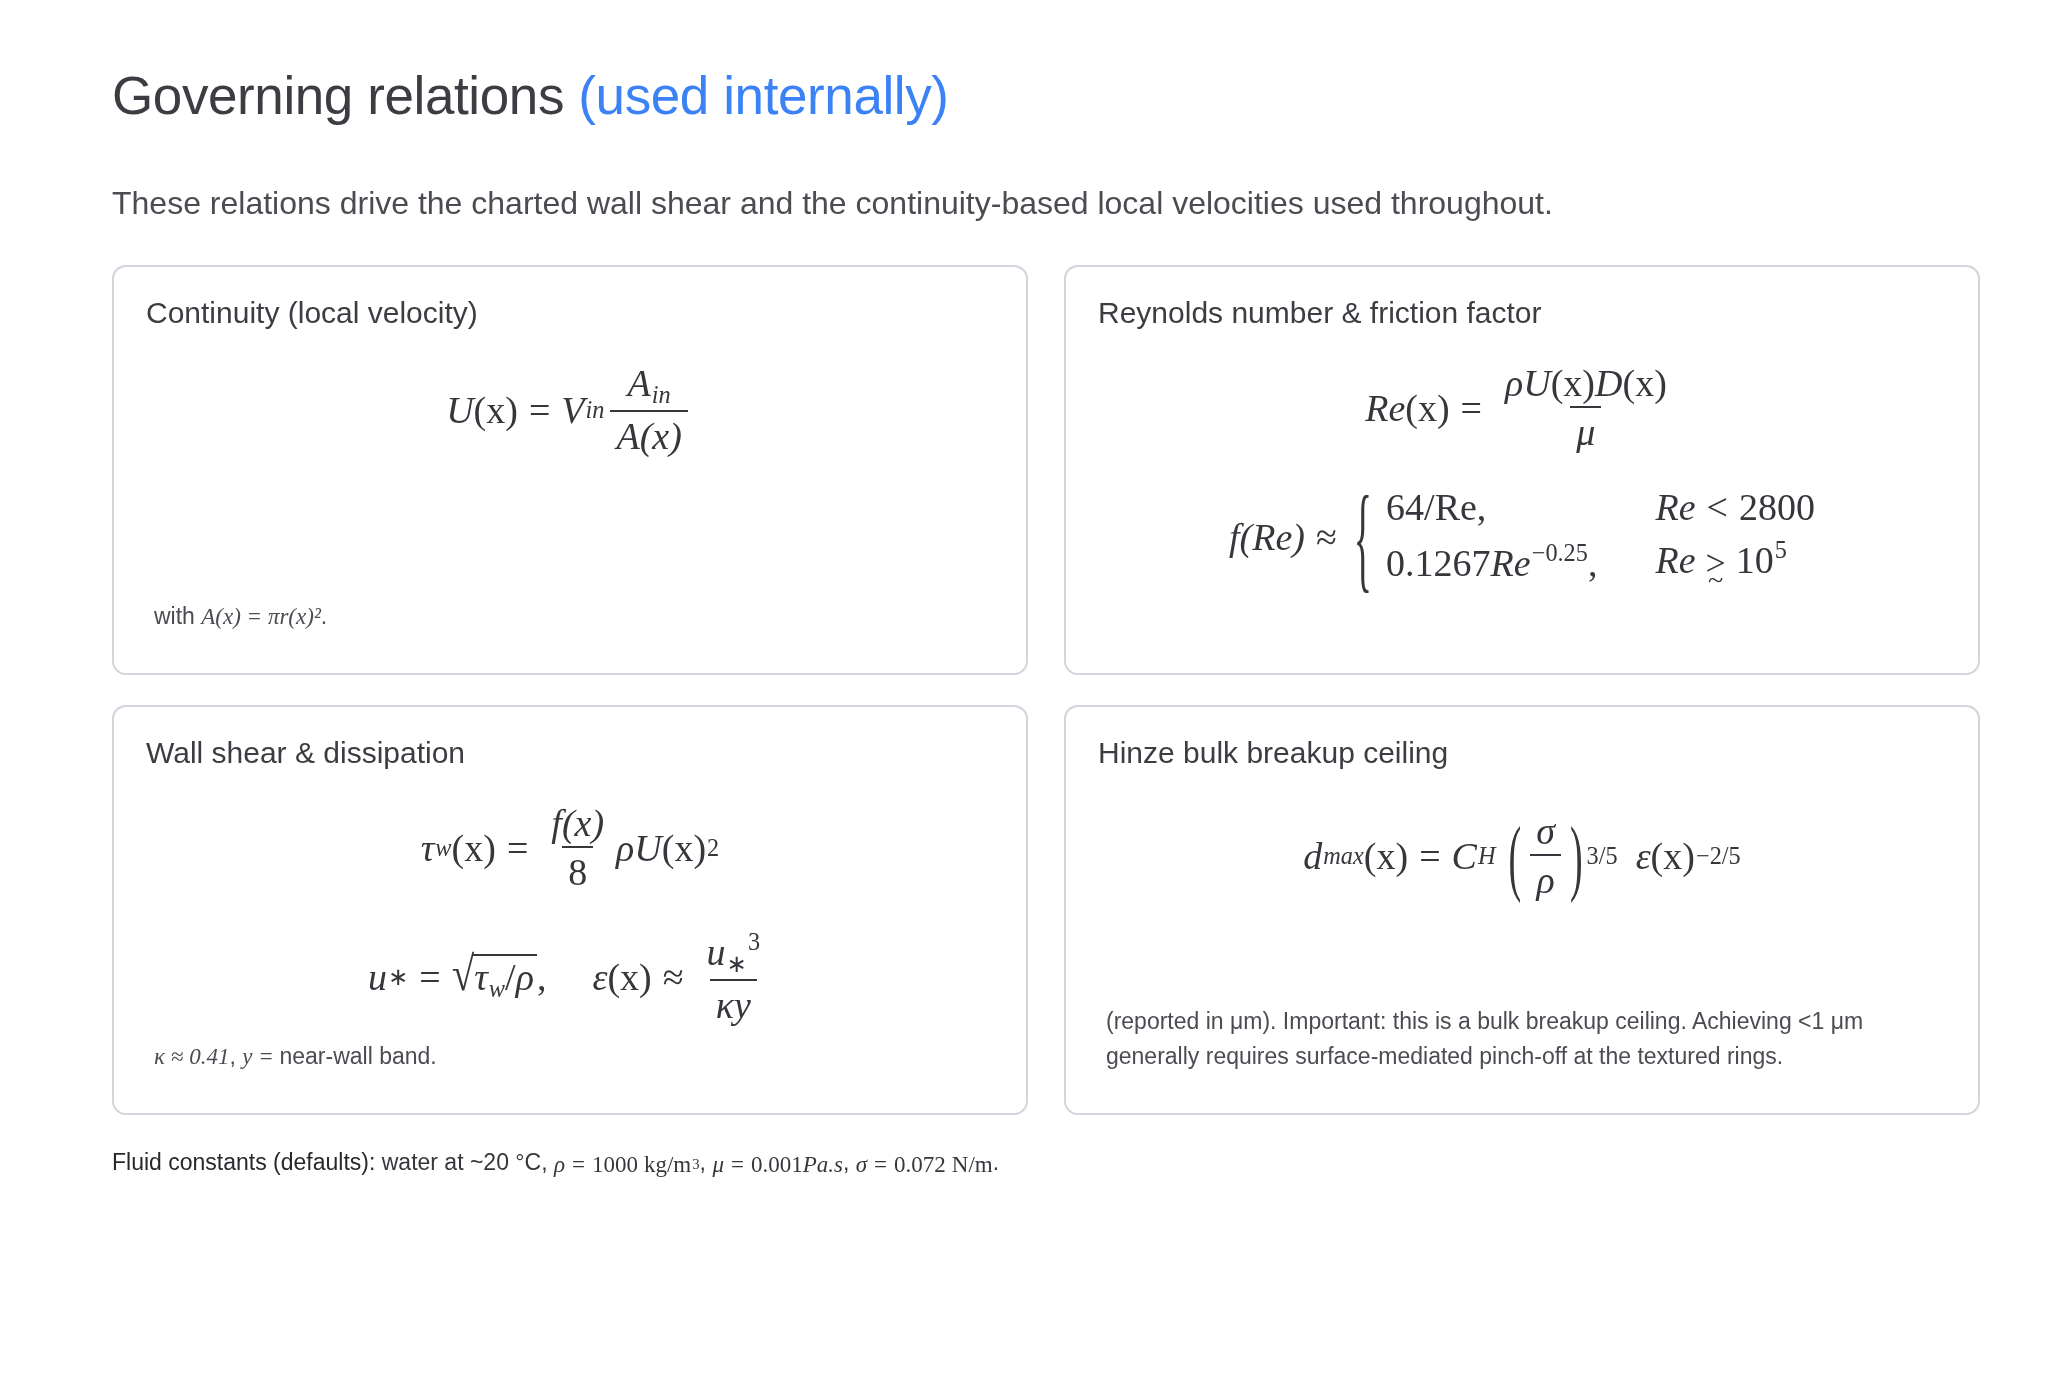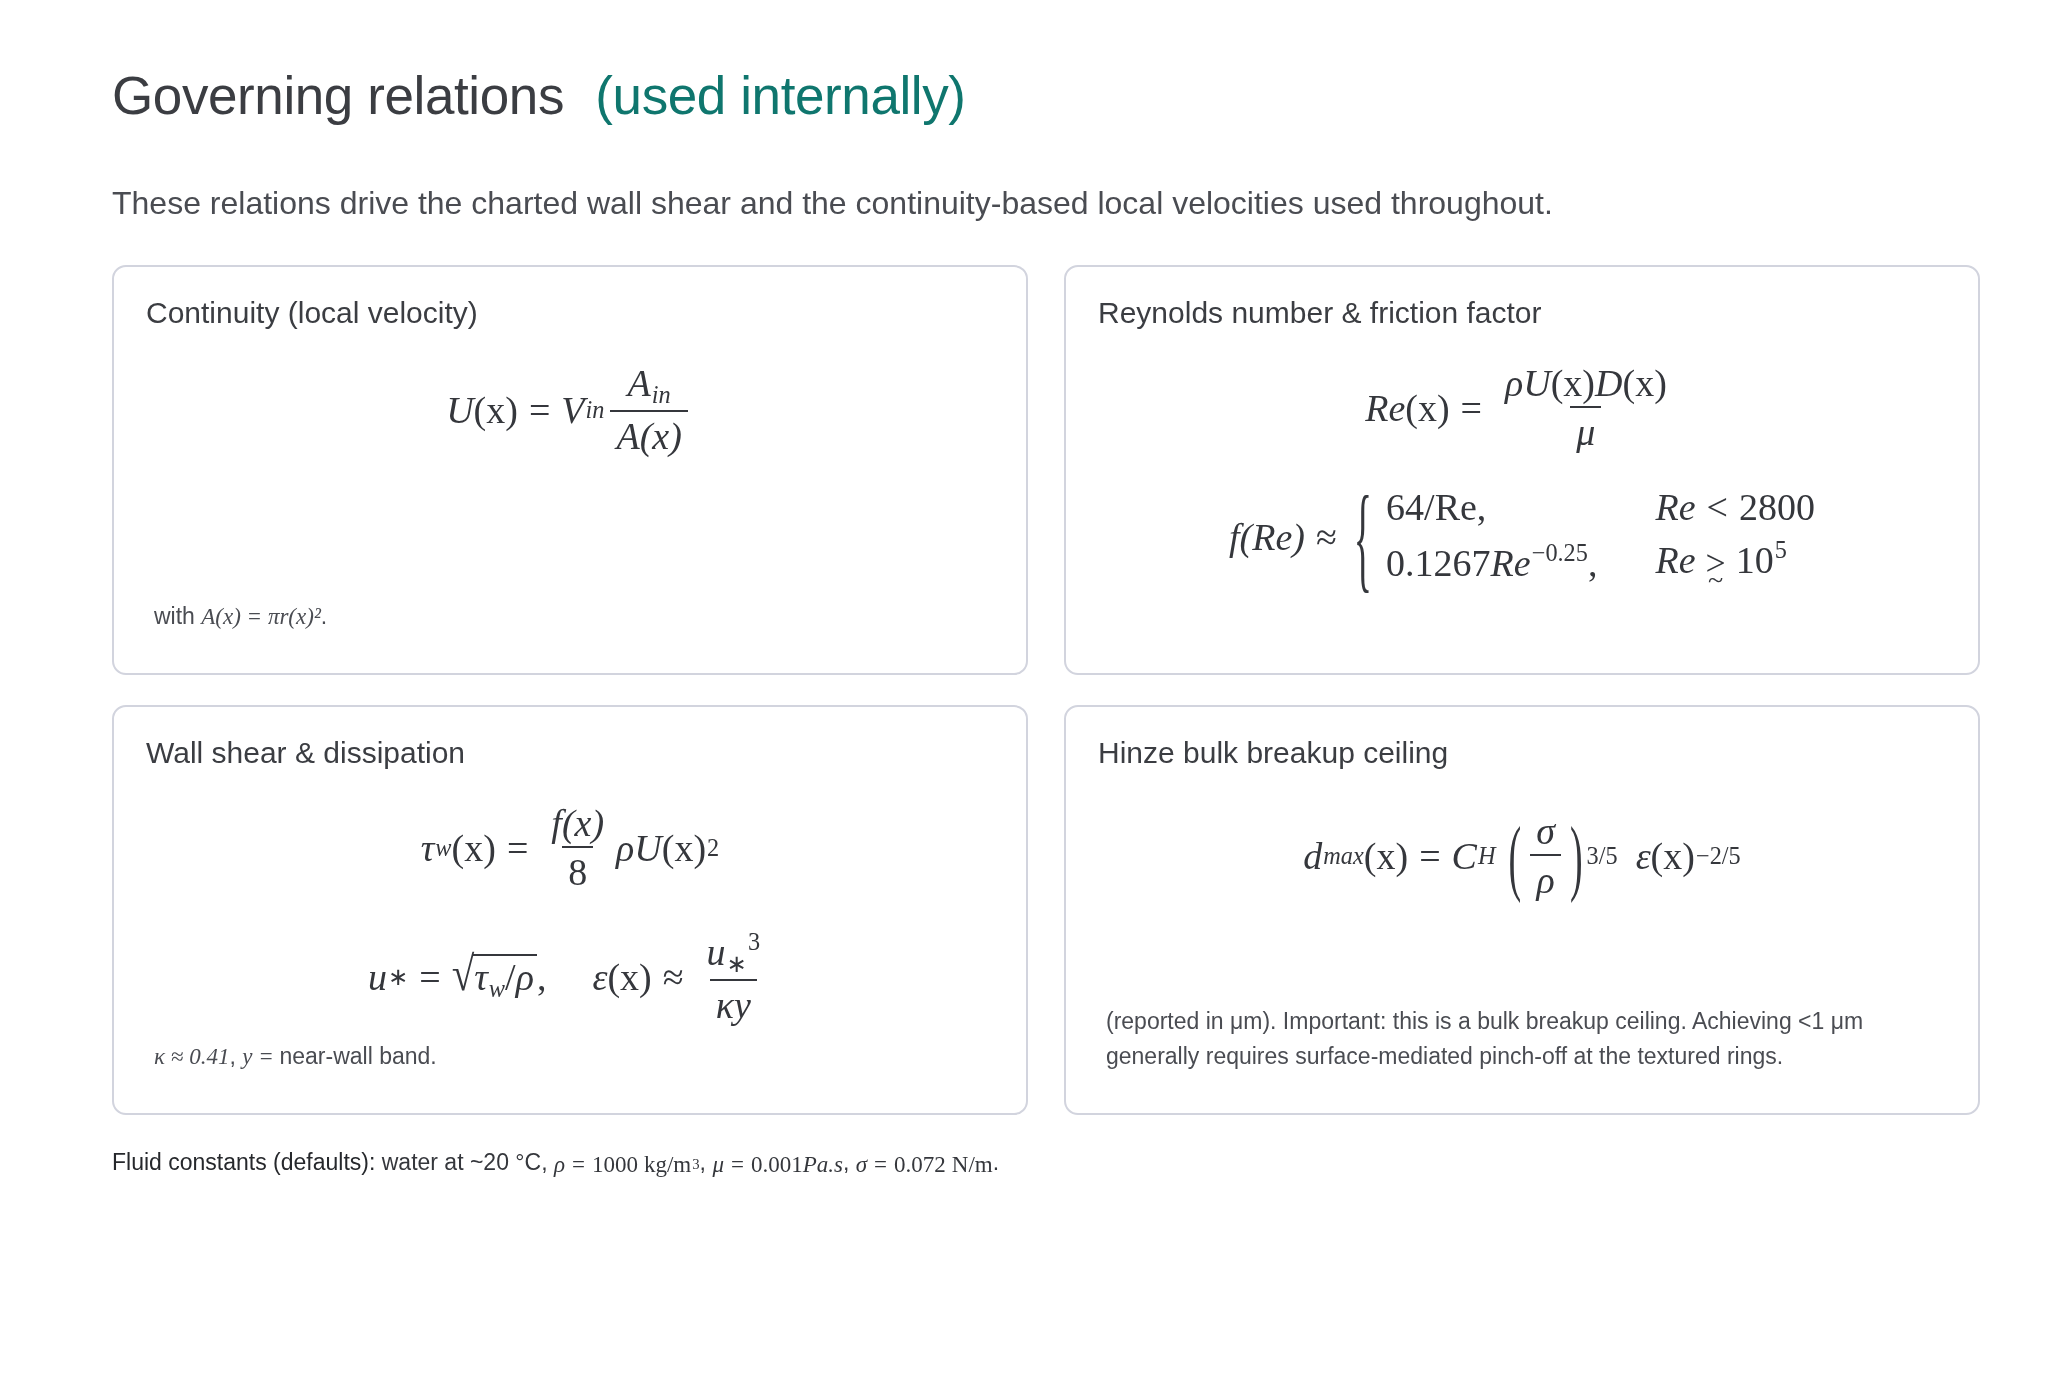--- a/index.html
+++ b/index.html
@@ -24,22 +24,21 @@
   .page-title {
     font-size: 53px;
     font-weight: 400;
     letter-spacing: -0.4px;
     line-height: 1.15;
     margin: 0 0 0 0;
     color: #3b3d42;
     white-space: nowrap;
   }
   .page-title .muted {
-    color: #0f766e;
-    margin-left: 17px;
+    color: #3b82f6;
   }
   .subtitle {
     font-size: 32px;
     line-height: 1.5;
     color: #4a4c52;
     margin: 52px 0 0 0;
   }
   
   .grid {
     margin-top: 38px;

